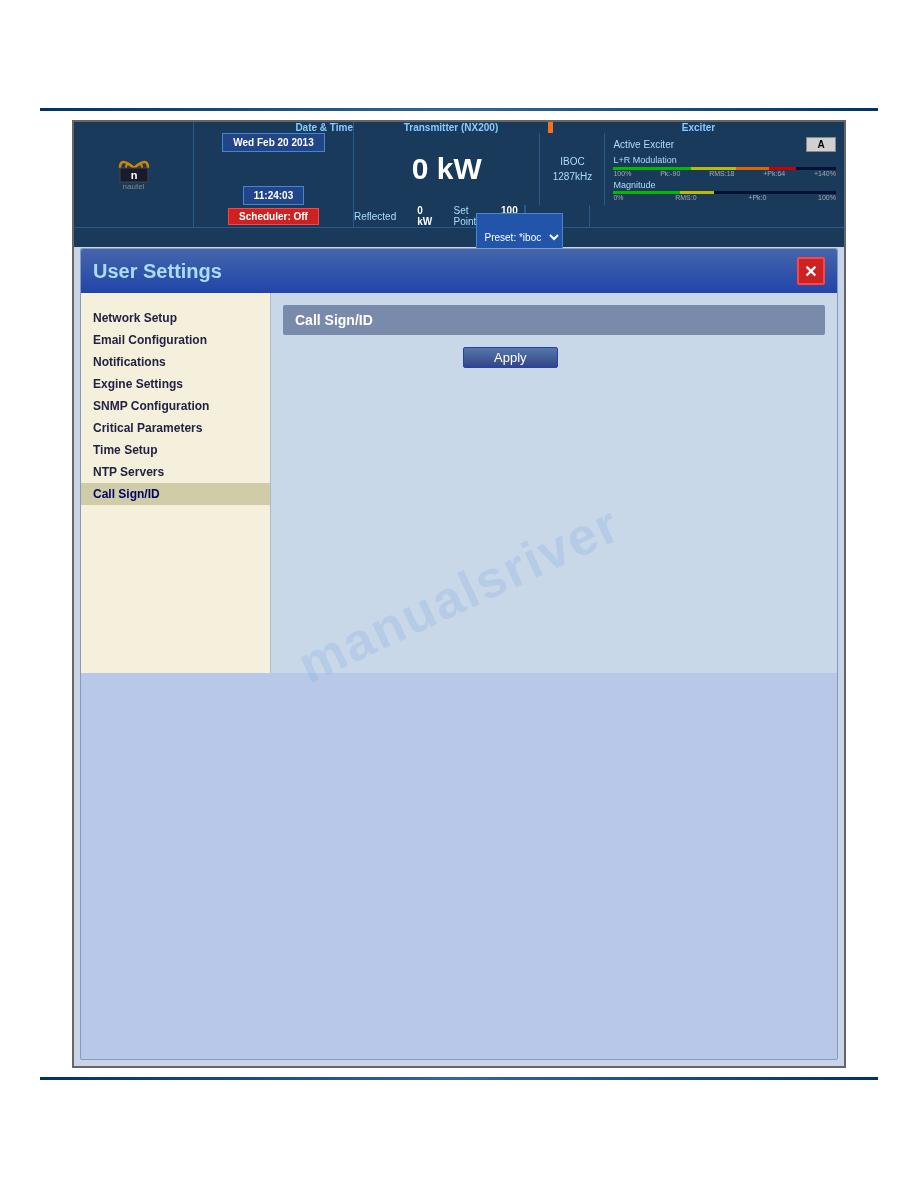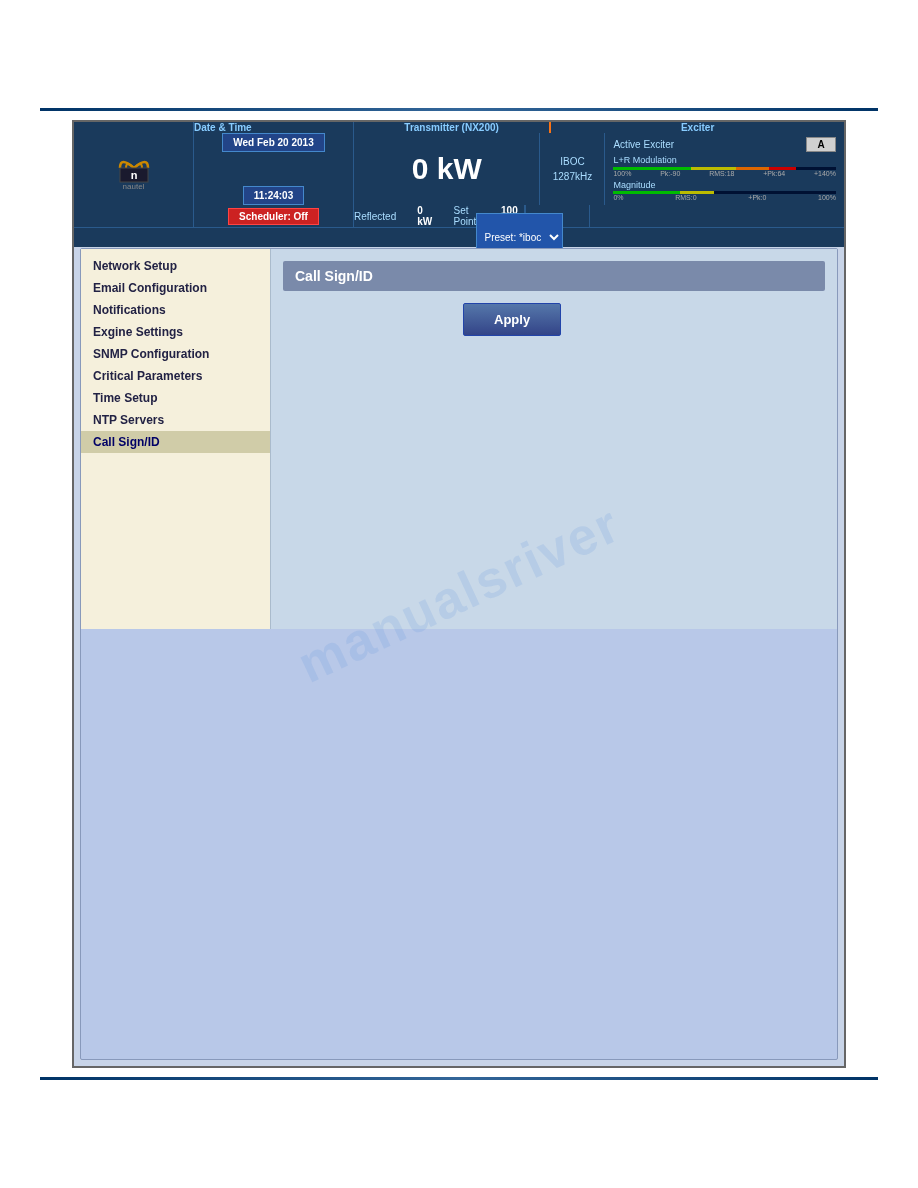--- a/index.html
+++ b/index.html
@@ -59,21 +59,21 @@
     .settings-body {
       display: flex;
       height: 380px;
     }
 
     
     .settings-menu {
       width: 190px;
       background: #f5f0dc;
       border-right: 1px solid #aabbcc;
-      padding: 6px 0;
+      padding: 14px 0;
       flex-shrink: 0;
     }
     .menu-item {
       padding: 4px 12px;
       font-size: 12px;
       color: #222244;
       cursor: pointer;
       font-weight: bold;
     }
     .menu-item.active {
@@ -118,23 +118,23 @@
       padding: 3px 8px;
       font-size: 12px;
       width: 120px;
       color: #333;
     }
 
     .apply-btn {
       background: linear-gradient(to bottom, #5577aa, #334488);
       color: white;
       border: 1px solid #2244aa;
-      padding: 8px 30px;
+      padding: 2px 30px;
       font-size: 13px;
-      font-weight: bold;
+      font-weight: normal;
       cursor: pointer;
       border-radius: 2px;
       margin-left: 180px;
       margin-top: 4px;
       display: block;
     }
 
     
     .app-wrapper {
       position: absolute;
@@ -261,24 +261,24 @@
 <div style="position:absolute;top:108px;left:40px;right:40px;height:3px;background:linear-gradient(to right,#003366,#336699,#003366);"></div>
 
 <div style="position:absolute;bottom:108px;left:40px;right:40px;height:3px;background:linear-gradient(to right,#003366,#336699,#003366);"></div>
 
 <div class="app-wrapper">
 
   <div class="top-bar">
 
     <div style="display:flex;height:18px;background:#1a3a5c;">
       <div style="width:120px;border-right:1px solid #2a5a8c;"></div>
-      <div style="width:160px;border-right:1px solid #2a5a8c;display:flex;align-items:center;justify-content:flex-start;">
+      <div style="width:160px;border-right:1px solid #2a5a8c;display:flex;align-items:center;justify-content:flex-end;">
         <span style="color:#88ccff;font-size:10px;font-weight:bold;">Date &amp; Time</span>
       </div>
-      <div style="flex:1;border-right:2px solid #f97316;display:flex;align-items:center;justify-content:center;">
+      <div style="flex:1;border-right:5px solid #f97316;display:flex;align-items:center;justify-content:center;">
         <span style="color:#88ccff;font-size:10px;font-weight:bold;">Transmitter (NX200)</span>
       </div>
       <div style="flex:1.5;display:flex;align-items:flex-start;justify-content:center;">
         <span style="color:#88ccff;font-size:10px;font-weight:bold;">Exciter</span>
       </div>
     </div>
 
     <div class="top-row">
 
       <div class="logo-cell">
@@ -364,20 +364,24 @@
     <div style="background:#1a3a5c;height:20px;display:flex;align-items:center;justify-content:center;border-top:1px solid #2a5a8c;padding-left:120px;">
       <select style="background:#2255aa;color:white;border:1px solid #4488cc;font-size:10px;padding:17px 4px;cursor:pointer;">
         <option>Preset: *iboc</option>
       </select>
     </div>
 
   </div>
 
   <div class="user-settings-container">
 
+    <div class="settings-header">
+      <span class="settings-title">User Settings</span>
+      <button class="close-btn">✕</button>
+    </div>
 
     <div class="settings-body">
 
       <div class="settings-menu">
         <div class="menu-item">
           <span>Network Setup</span>
         </div>
         <div class="menu-item">
           <span>Email Configuration</span>
         </div>

